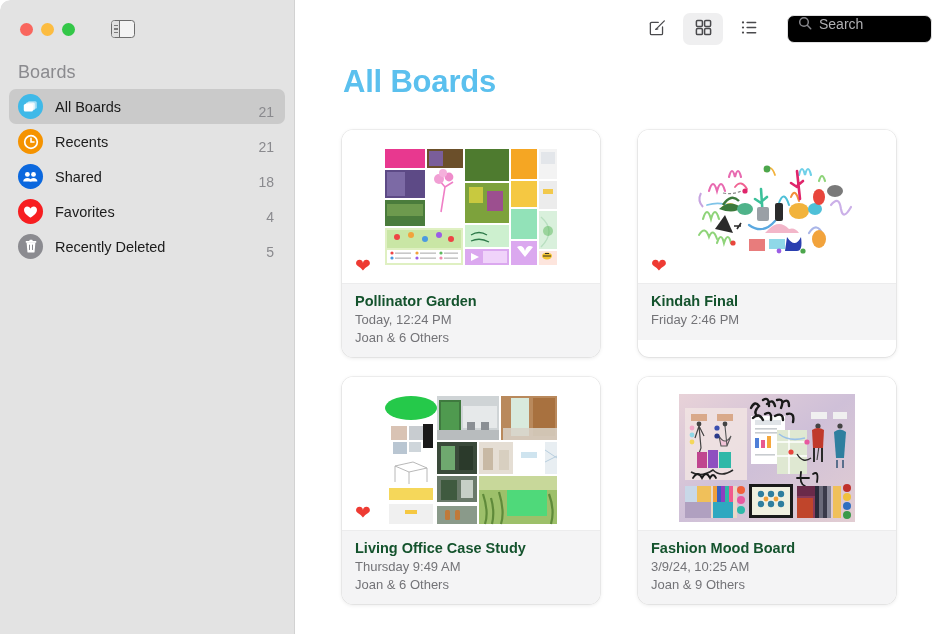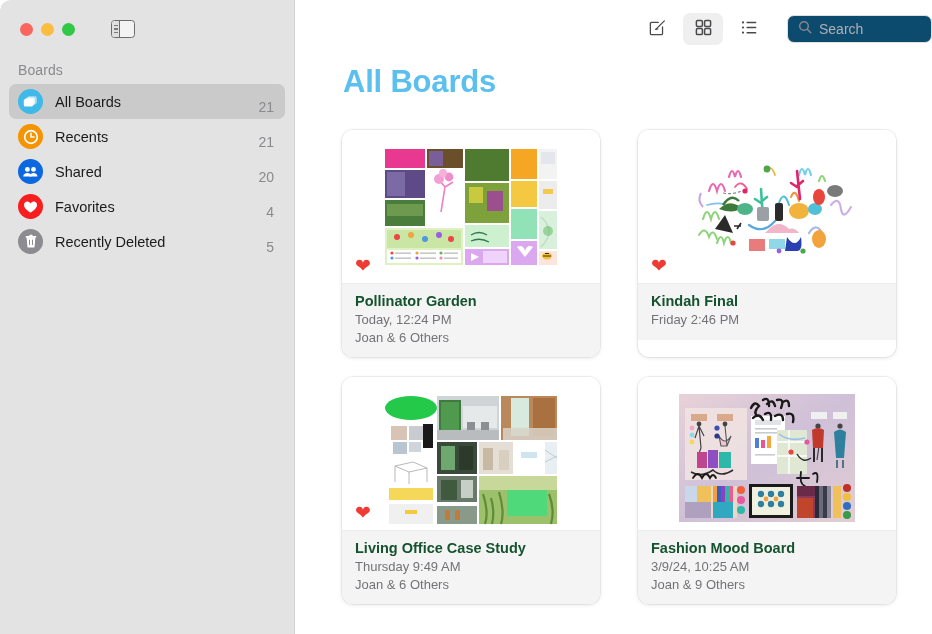--- a/index.html
+++ b/index.html
@@ -68,21 +68,21 @@
     align-items: center;
     gap: 2px;
   }
   .sidebar-toggle .pane-left i {
     display: block;
     width: 4px; height: 1.2px;
     background: #7a7a7a;
   }
 
   .section-label {
-    font-size: 14px;
+    font-size: 18px;
     color: #8a8a8e;
     padding: 4px 0 4px 18px;
     letter-spacing: 0.1px;
   }
 
   .nav-list { padding: 2px 9px 0 9px; }
 
   .nav-item {
     height: 35px;
     display: flex;
@@ -147,24 +147,24 @@
   }
   .tool-btn.active { background: #efeff0; }
 
   .search-box {
     margin-left: 12px;
     width: 145px;
     height: 28px;
     border: 1px solid #e0e0e1;
     border-radius: 7px;
     display: flex;
-    align-items: center;
+    align-items: flex-start;
     gap: 7px;
     padding-left: 10px;
-    background: #0c4a6e;
+    background: #000000;
   }
   .search-text {
     font-size: 14px;
     color: #b0b0b3;
   }
 
   .page-title {
     font-size: 31px;
     font-weight: bold;
     color: #5bc0ee;
@@ -277,21 +277,21 @@
       <div class="nav-item">
         <div class="nav-icon ic-shared">
           <svg width="17" height="13" viewBox="0 0 17 13" aria-hidden="true">
             <circle cx="5.4" cy="4.4" r="2.4" fill="#ffffff"></circle>
             <circle cx="11.5" cy="4.4" r="2.4" fill="#ffffff"></circle>
             <path d="M1.2 11.4c0-2.2 1.9-3.5 4.2-3.5s4.2 1.3 4.2 3.5z" fill="#ffffff"></path>
             <path d="M7.6 11.4c0-2.2 1.8-3.5 3.9-3.5s3.9 1.3 3.9 3.5z" fill="#ffffff"></path>
           </svg>
         </div>
         <span class="nav-label">Shared</span>
-        <span class="nav-count">20</span>
+        <span class="nav-count">18</span>
       </div>
 
       <div class="nav-item">
         <div class="nav-icon ic-favorites">
           <svg width="15" height="14" viewBox="0 0 15 14" aria-hidden="true">
             <path d="M7.5 12.6C7.5 12.6 1 8.9 1 4.9 1 2.9 2.5 1.6 4.2 1.6c1.4 0 2.6 0.9 3.3 2 0.7-1.1 1.9-2 3.3-2C12.5 1.6 14 2.9 14 4.9c0 4-6.5 7.7-6.5 7.7z" fill="#ffffff"></path>
           </svg>
         </div>
         <span class="nav-label">Favorites</span>
         <span class="nav-count">4</span>

